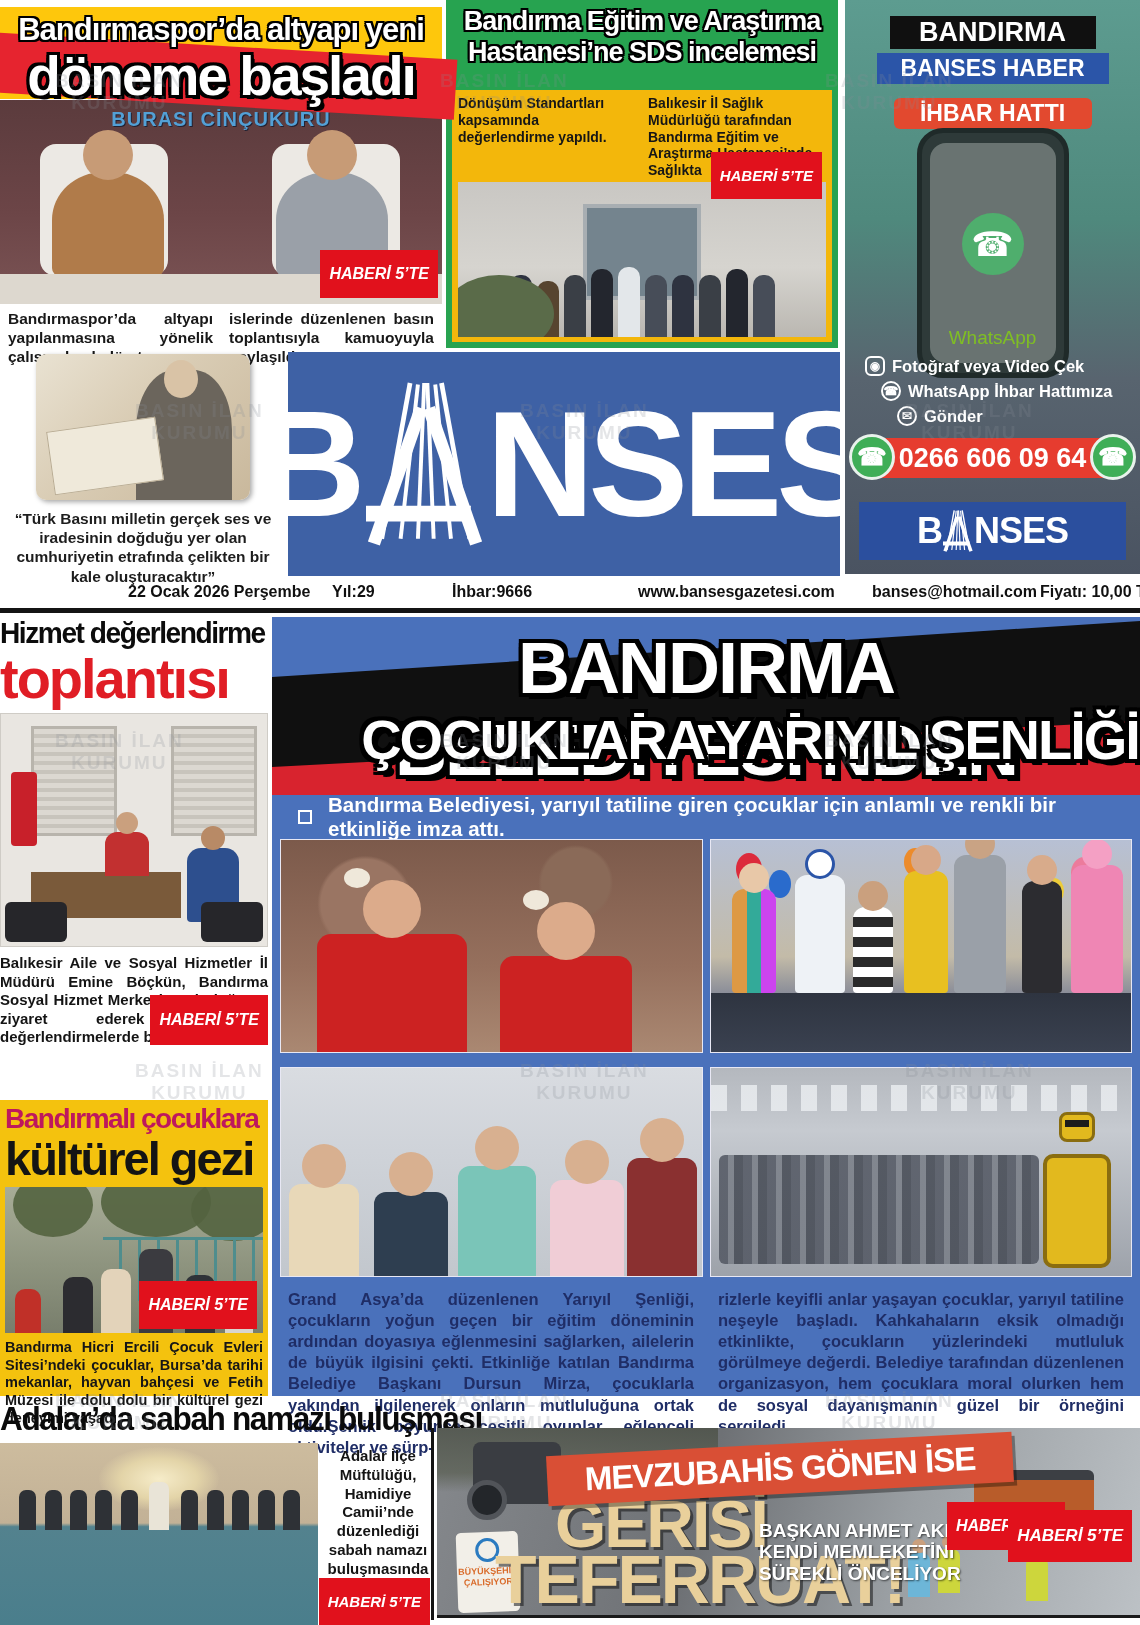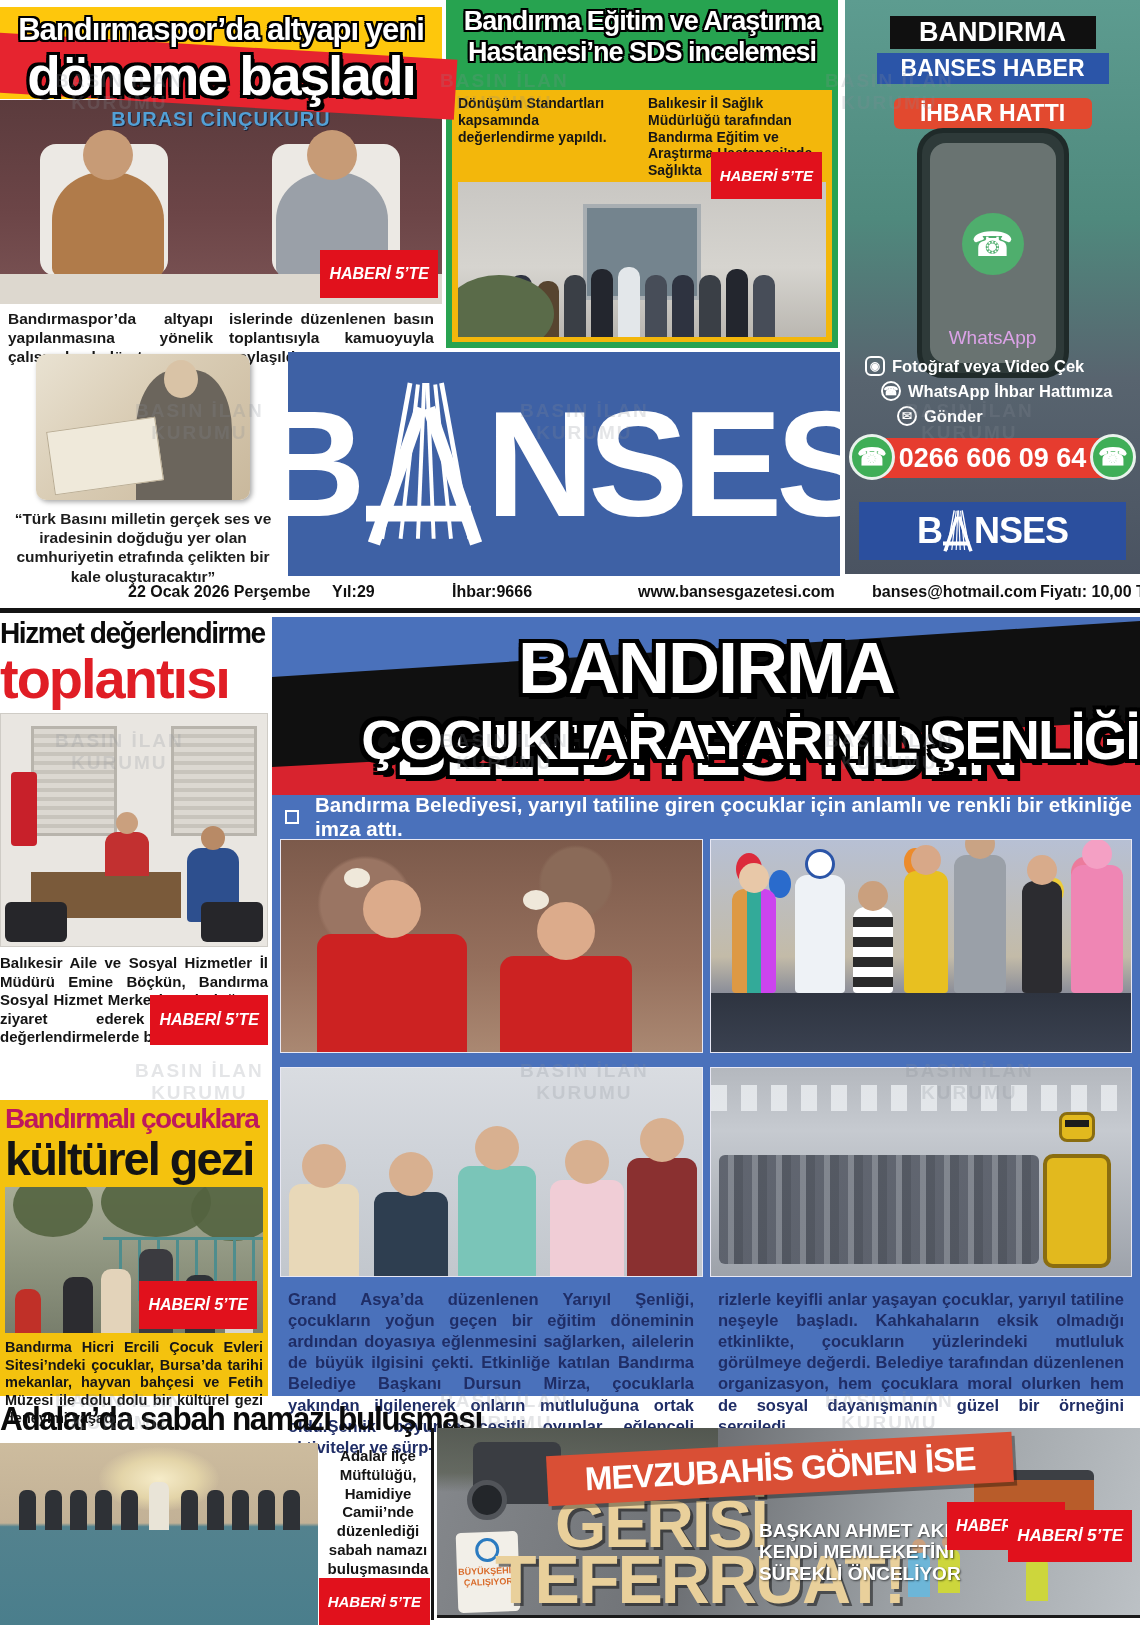--- a/index.html
+++ b/index.html
@@ -49,21 +49,21 @@
 
   
   .s3 { position:absolute; left:845px; top:0; width:295px; height:574px; background:linear-gradient(180deg,#5d9c90 0%,#4f897d 38%,#58646f 66%,#4a5361 100%); overflow:hidden; }
   .s3-bar { margin:0 auto; color:#fff; font-weight:800; text-align:center; }
   .s3-t1 { margin-top:16px; width:206px; background:#101010; font-size:27px; padding:1px 0; }
   .s3-t2 { margin-top:4px; width:232px; background:#2b55a8; font-size:23px; padding:2px 0; }
   .s3-t3 { margin-top:14px; width:198px; background:#e2492f; font-size:23px; padding:2px 0;border-radius:6px; }
   .s3-phone { position:absolute; left:50%; top:128px; transform:translateX(-50%); width:152px; height:250px; background:#2e3a39; border-radius:26px; border:5px solid #1f2a29; z-index:1; }
   .s3-screen { position:absolute; inset:10px 8px; background:rgba(214,223,219,.35); border-radius:16px; }
   .s3-wa { position:absolute; left:50%; top:46%; transform:translate(-50%,-50%); width:62px; height:62px; border-radius:50%; background:#4fae6d; color:#fff; font-size:34px; display:flex; align-items:center; justify-content:center; }
-  .s3-walabel { position:absolute; bottom:14px; width:100%; text-align:center; color:#f0abfc; font-size:19px; opacity:.85; }
+  .s3-walabel { position:absolute; bottom:14px; width:100%; text-align:center; color:#84cc16; font-size:19px; opacity:.85; }
   .s3-steps { position:absolute; left:0; top:356px; width:100%; color:#fff; font-weight:800; font-size:16.5px; z-index:2; }
   .s3-steps .st { display:flex; align-items:center; gap:7px; margin-bottom:5px; }
   .st i { font-style:normal; width:20px; height:20px; border:2px solid #fff; border-radius:6px; font-size:12px; display:flex; align-items:center; justify-content:center; flex:none; }
   .st.st1 { padding-left:20px; } .st.st2 { padding-left:36px; } .st.st3 { padding-left:52px; }
   .st2 i, .st3 i { border-radius:50%; }
   .s3-num { position:absolute; left:26px; right:26px; top:438px; height:40px; background:#e63c2f; color:#fff; font-weight:800; font-size:27px; display:flex; align-items:center; justify-content:center; letter-spacing:0; z-index:2; }
   .s3-num .wic { position:absolute; width:46px; height:46px; border-radius:50%; background:#3fae57; border:3px solid #e9f2ec; color:#fff; font-size:24px; display:flex; align-items:center; justify-content:center; }
   .wic.l { left:-22px; top:-4px; } .wic.r { right:-22px; top:-4px; }
   .s3-brand { position:absolute; left:14px; right:14px; top:502px; height:58px; background:#2b4f9e; display:flex; align-items:center; justify-content:center; z-index:2; }
 
@@ -116,21 +116,21 @@
   .k1 { left:10px; width:26px; height:44px; background:#c03028; } .k2 { left:58px; width:30px; height:56px; background:#2c2c30; } .k3 { left:96px; width:30px; height:64px; background:#e3d3ba; } .k4 { left:134px; width:34px; height:84px; background:#3b3b40; } .k5 { left:180px; width:30px; height:58px; background:#2f3338; } .k6 { right:10px; width:28px; height:52px; background:#d8d5ce; }
   .s5-badge { right:6px; bottom:4px; }
   .s5-cap { margin-top:6px; font-size:14.5px; font-weight:bold; color:#161616; line-height:1.22; text-align:justify; }
 
   
   .s6 { position:absolute; left:272px; top:617px; width:868px; height:779px; background:#4a71bb; }
   .s6-banner { position:relative; width:100%; height:178px; overflow:hidden; }
   .s6-banner svg { position:absolute; inset:0; }
   .s6-l1 { position:absolute; top:10px; width:100%; text-align:center; font-size:72px; font-weight:800; letter-spacing:-2px; z-index:2; }
   .s6-l2 { position:absolute; top:90px; width:100%; text-align:center; font-size:56px; font-weight:800; letter-spacing:-2px; z-index:2;margin-left:44px; }
-  .s6-sub { height:44px; display:flex; align-items:center; color:#fff; font-weight:bold; font-size:20.5px; padding-left:13px; }
+  .s6-sub { height:44px; display:flex; align-items:center; color:#fff; font-weight:bold; font-size:20.5px; padding-left:26px; }
   .s6-sub i { width:14px; height:14px; border:2px solid #fff; margin-right:16px; flex:none; }
   .s6-photos { display:grid; grid-template-columns:1fr 1fr; gap:7px; padding:0 8px; }
   .ph { position:relative; height:214px; overflow:hidden; border:1px solid #e8e8f4; }
   .ph-c, .ph-d { height:210px; margin-top:7px; }
   .ph-a { background:radial-gradient(circle at 20% 30%,#9a7563 0 12%,transparent 13%),radial-gradient(circle at 70% 20%,#8a6a58 0 10%,transparent 11%),linear-gradient(180deg,#7c5a4b 0%,#96705d 60%,#aa8872 100%); }
   .ka { position:absolute; border-radius:14px 14px 0 0; background:#cc2222; }
   .ka1 { left:36px; bottom:0; width:150px; height:118px; } .ka2 { right:70px; bottom:0; width:132px; height:96px; }
   .ka i { position:absolute; top:-54px; left:50%; transform:translateX(-50%); width:58px; height:58px; border-radius:50%; background:#dcab8b; display:block; }
   .ka b { position:absolute; top:-66px; left:18%; width:26px; height:20px; border-radius:50%; background:#efe8da; display:block; }
   .ph-b { background:linear-gradient(180deg,#b7c0d4 0%,#c3bba8 55%,#8b8e99 72%,#2e3440 72%,#3a4150 100%); }

